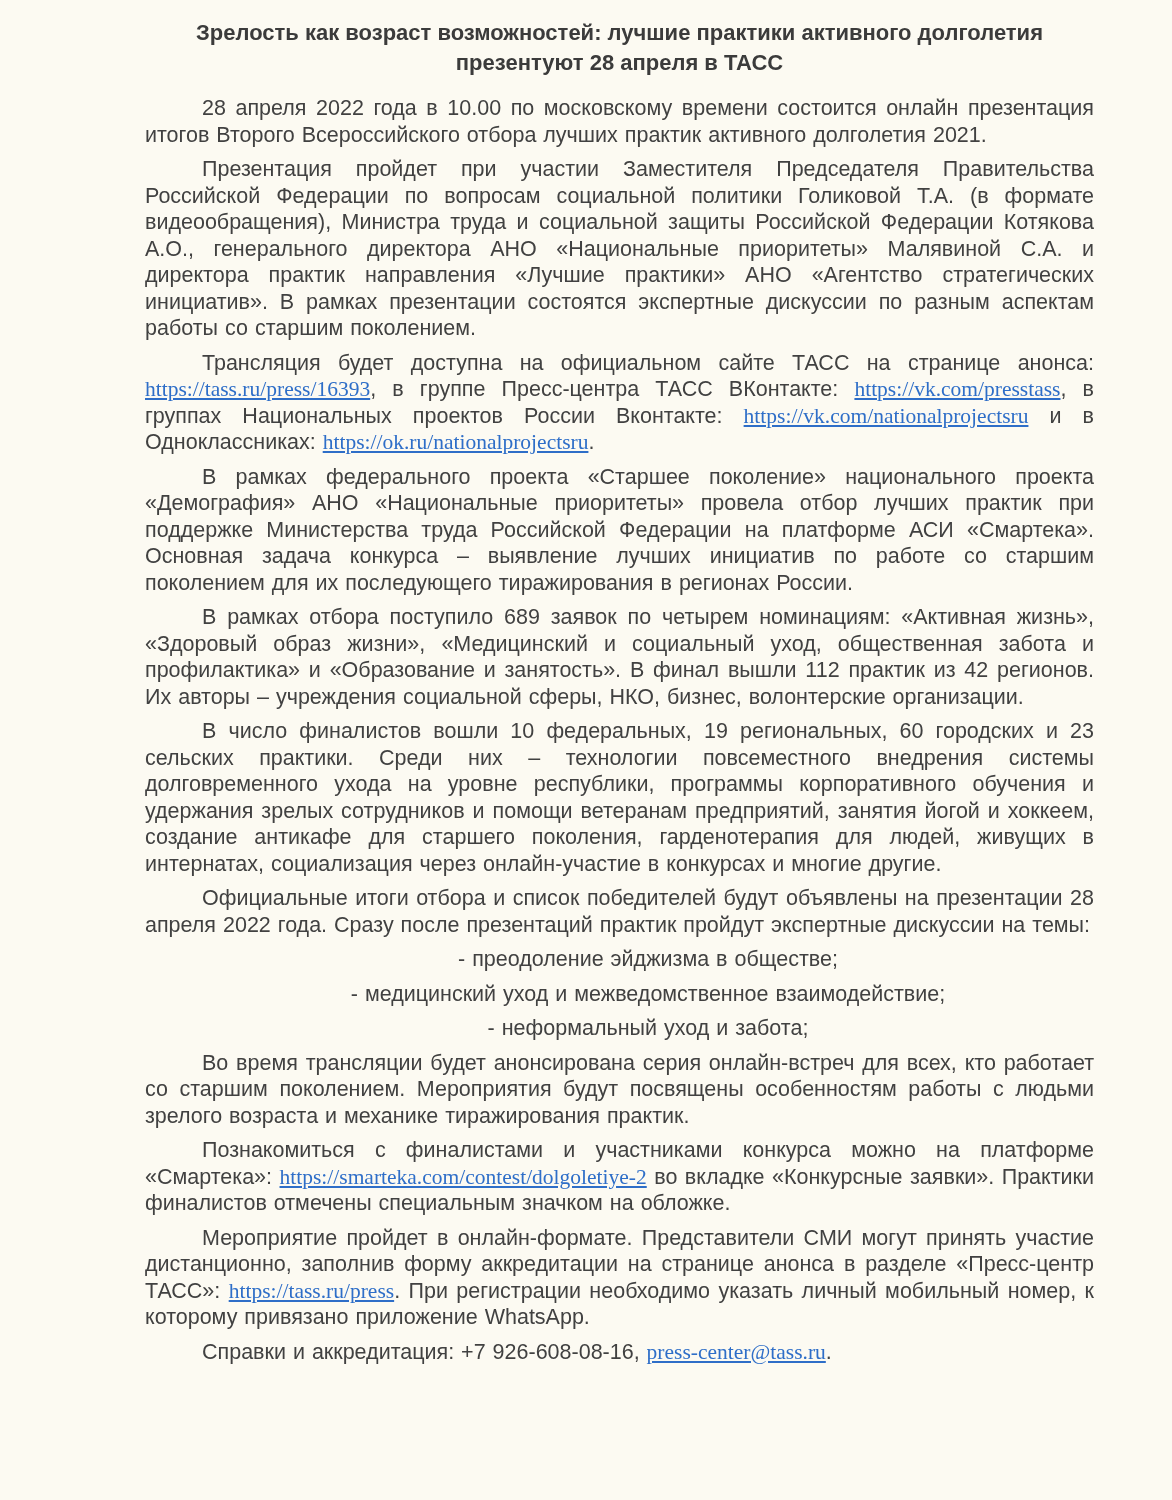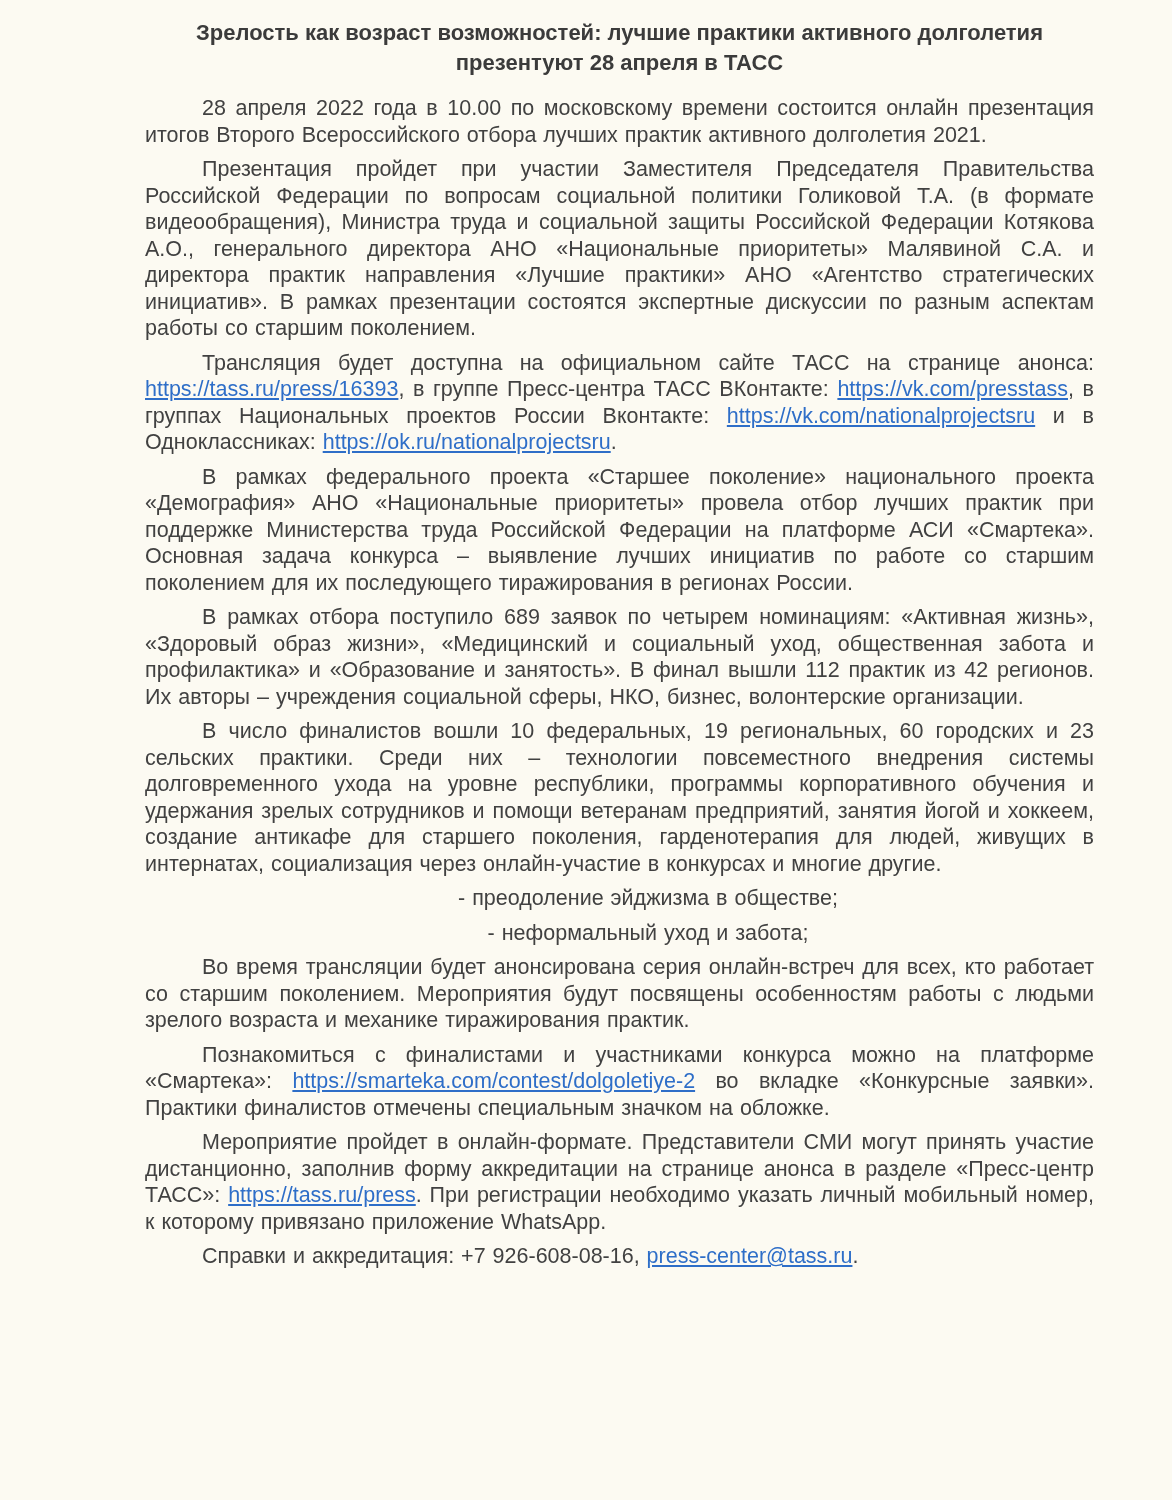--- a/index.html
+++ b/index.html
@@ -38,37 +38,40 @@
     text-align: justify;
   }
   .doc-body p.list-item {
     text-align: center;
   }
   .doc-body a {
     color: #2e6ec8;
     text-decoration: underline;
     text-decoration-color: #2e6ec8;
     cursor: pointer;
+    font-family: Liberation Serif, serif;
   }
   .doc-body span {
     color: #414141;
   }
 </style>
 </head>
 <body>
 
 <div class="page">
   <h1 class="doc-title">Зрелость как возраст возможностей: лучшие практики активного долголетия презентуют 28 апреля в ТАСС</h1>
   <div class="doc-body">
       <p class="paragraph"><span>28 апреля 2022 года в 10.00 по московскому времени состоится онлайн презентация итогов Второго Всероссийского отбора лучших практик активного долголетия 2021.</span></p>
       <p class="paragraph"><span>Презентация пройдет при участии Заместителя Председателя Правительства Российской Федерации по вопросам социальной политики Голиковой Т.А. (в формате видеообращения), Министра труда и социальной защиты Российской Федерации Котякова А.О., генерального директора АНО «Национальные приоритеты» Малявиной С.А. и директора практик направления «Лучшие практики» АНО «Агентство стратегических инициатив». В рамках презентации состоятся экспертные дискуссии по разным аспектам работы со старшим поколением.</span></p>
       <p class="paragraph"><span>Трансляция будет доступна на официальном сайте ТАСС на странице анонса: </span><a href="#">https://tass.ru/press/16393</a><span>, в группе Пресс-центра ТАСС ВКонтакте: </span><a href="#">https://vk.com/presstass</a><span>, в группах Национальных проектов России Вконтакте: </span><a href="#">https://vk.com/nationalprojectsru</a><span> и в Одноклассниках: </span><a href="#">https://ok.ru/nationalprojectsru</a><span>.</span></p>
       <p class="paragraph"><span>В рамках федерального проекта «Старшее поколение» национального проекта «Демография» АНО «Национальные приоритеты» провела отбор лучших практик при поддержке Министерства труда Российской Федерации на платформе АСИ «Смартека». Основная задача конкурса – выявление лучших инициатив по работе со старшим поколением для их последующего тиражирования в регионах России.</span></p>
       <p class="paragraph"><span>В рамках отбора поступило 689 заявок по четырем номинациям: «Активная жизнь», «Здоровый образ жизни», «Медицинский и социальный уход, общественная забота и профилактика» и «Образование и занятость». В финал вышли 112 практик из 42 регионов. Их авторы – учреждения социальной сферы, НКО, бизнес, волонтерские организации.</span></p>
       <p class="paragraph"><span>В число финалистов вошли 10 федеральных, 19 региональных, 60 городских и 23 сельских практики. Среди них – технологии повсеместного внедрения системы долговременного ухода на уровне республики, программы корпоративного обучения и удержания зрелых сотрудников и помощи ветеранам предприятий, занятия йогой и хоккеем, создание антикафе для старшего поколения, гарденотерапия для людей, живущих в интернатах, социализация через онлайн-участие в конкурсах и многие другие.</span></p>
+      <p class="paragraph"><span>Официальные итоги отбора и список победителей будут объявлены на презентации 28 апреля 2022 года. Сразу после презентаций практик пройдут экспертные дискуссии на темы:</span></p>
       <p class="list-item"><span>- преодоление эйджизма в обществе;</span></p>
+      <p class="list-item"><span>- медицинский уход и межведомственное взаимодействие;</span></p>
       <p class="list-item"><span>- неформальный уход и забота;</span></p>
       <p class="paragraph"><span>Во время трансляции будет анонсирована серия онлайн-встреч для всех, кто работает со старшим поколением. Мероприятия будут посвящены особенностям работы с людьми зрелого возраста и механике тиражирования практик.</span></p>
       <p class="paragraph"><span>Познакомиться с финалистами и участниками конкурса можно на платформе «Смартека»: </span><a href="#">https://smarteka.com/contest/dolgoletiye-2</a><span> во вкладке «Конкурсные заявки». Практики финалистов отмечены специальным значком на обложке.</span></p>
       <p class="paragraph"><span>Мероприятие пройдет в онлайн-формате. Представители СМИ могут принять участие дистанционно, заполнив форму аккредитации на странице анонса в разделе «Пресс-центр ТАСС»: </span><a href="#">https://tass.ru/press</a><span>. При регистрации необходимо указать личный мобильный номер, к которому привязано приложение WhatsApp.</span></p>
       <p class="paragraph"><span>Справки и аккредитация: +7 926-608-08-16, </span><a href="#">press-center@tass.ru</a><span>.</span></p>
     </div>
 </div>
 
 </body></html>

